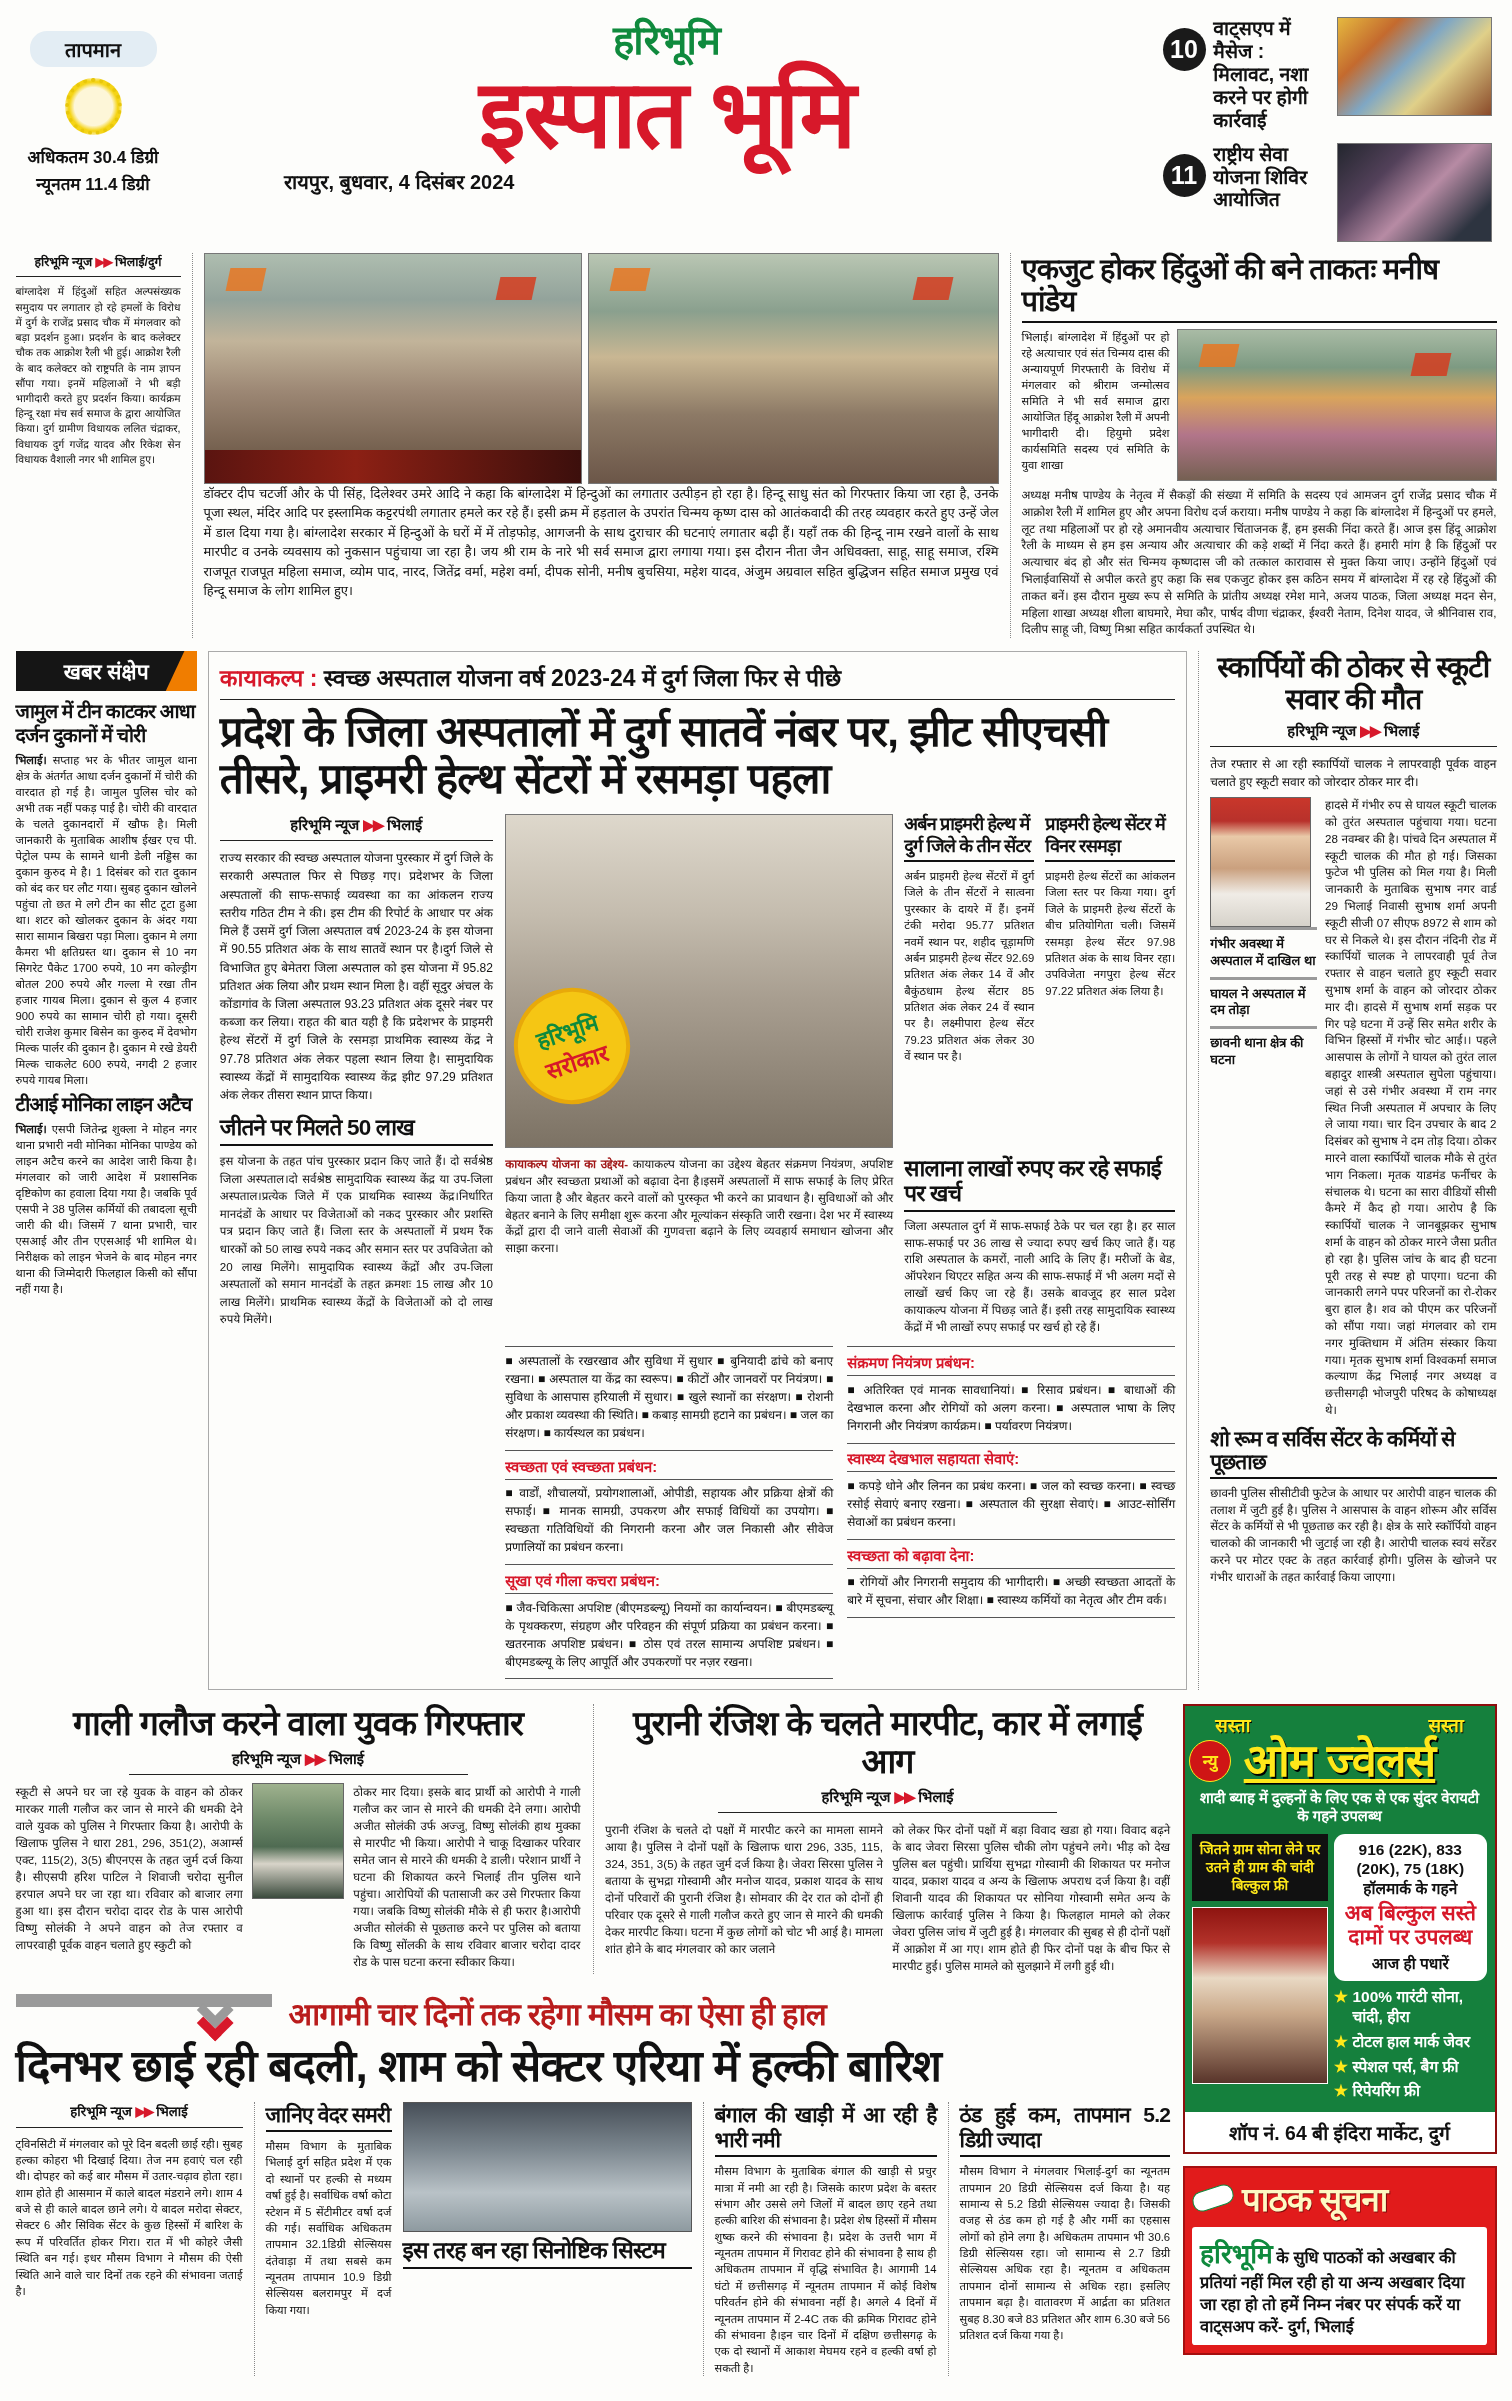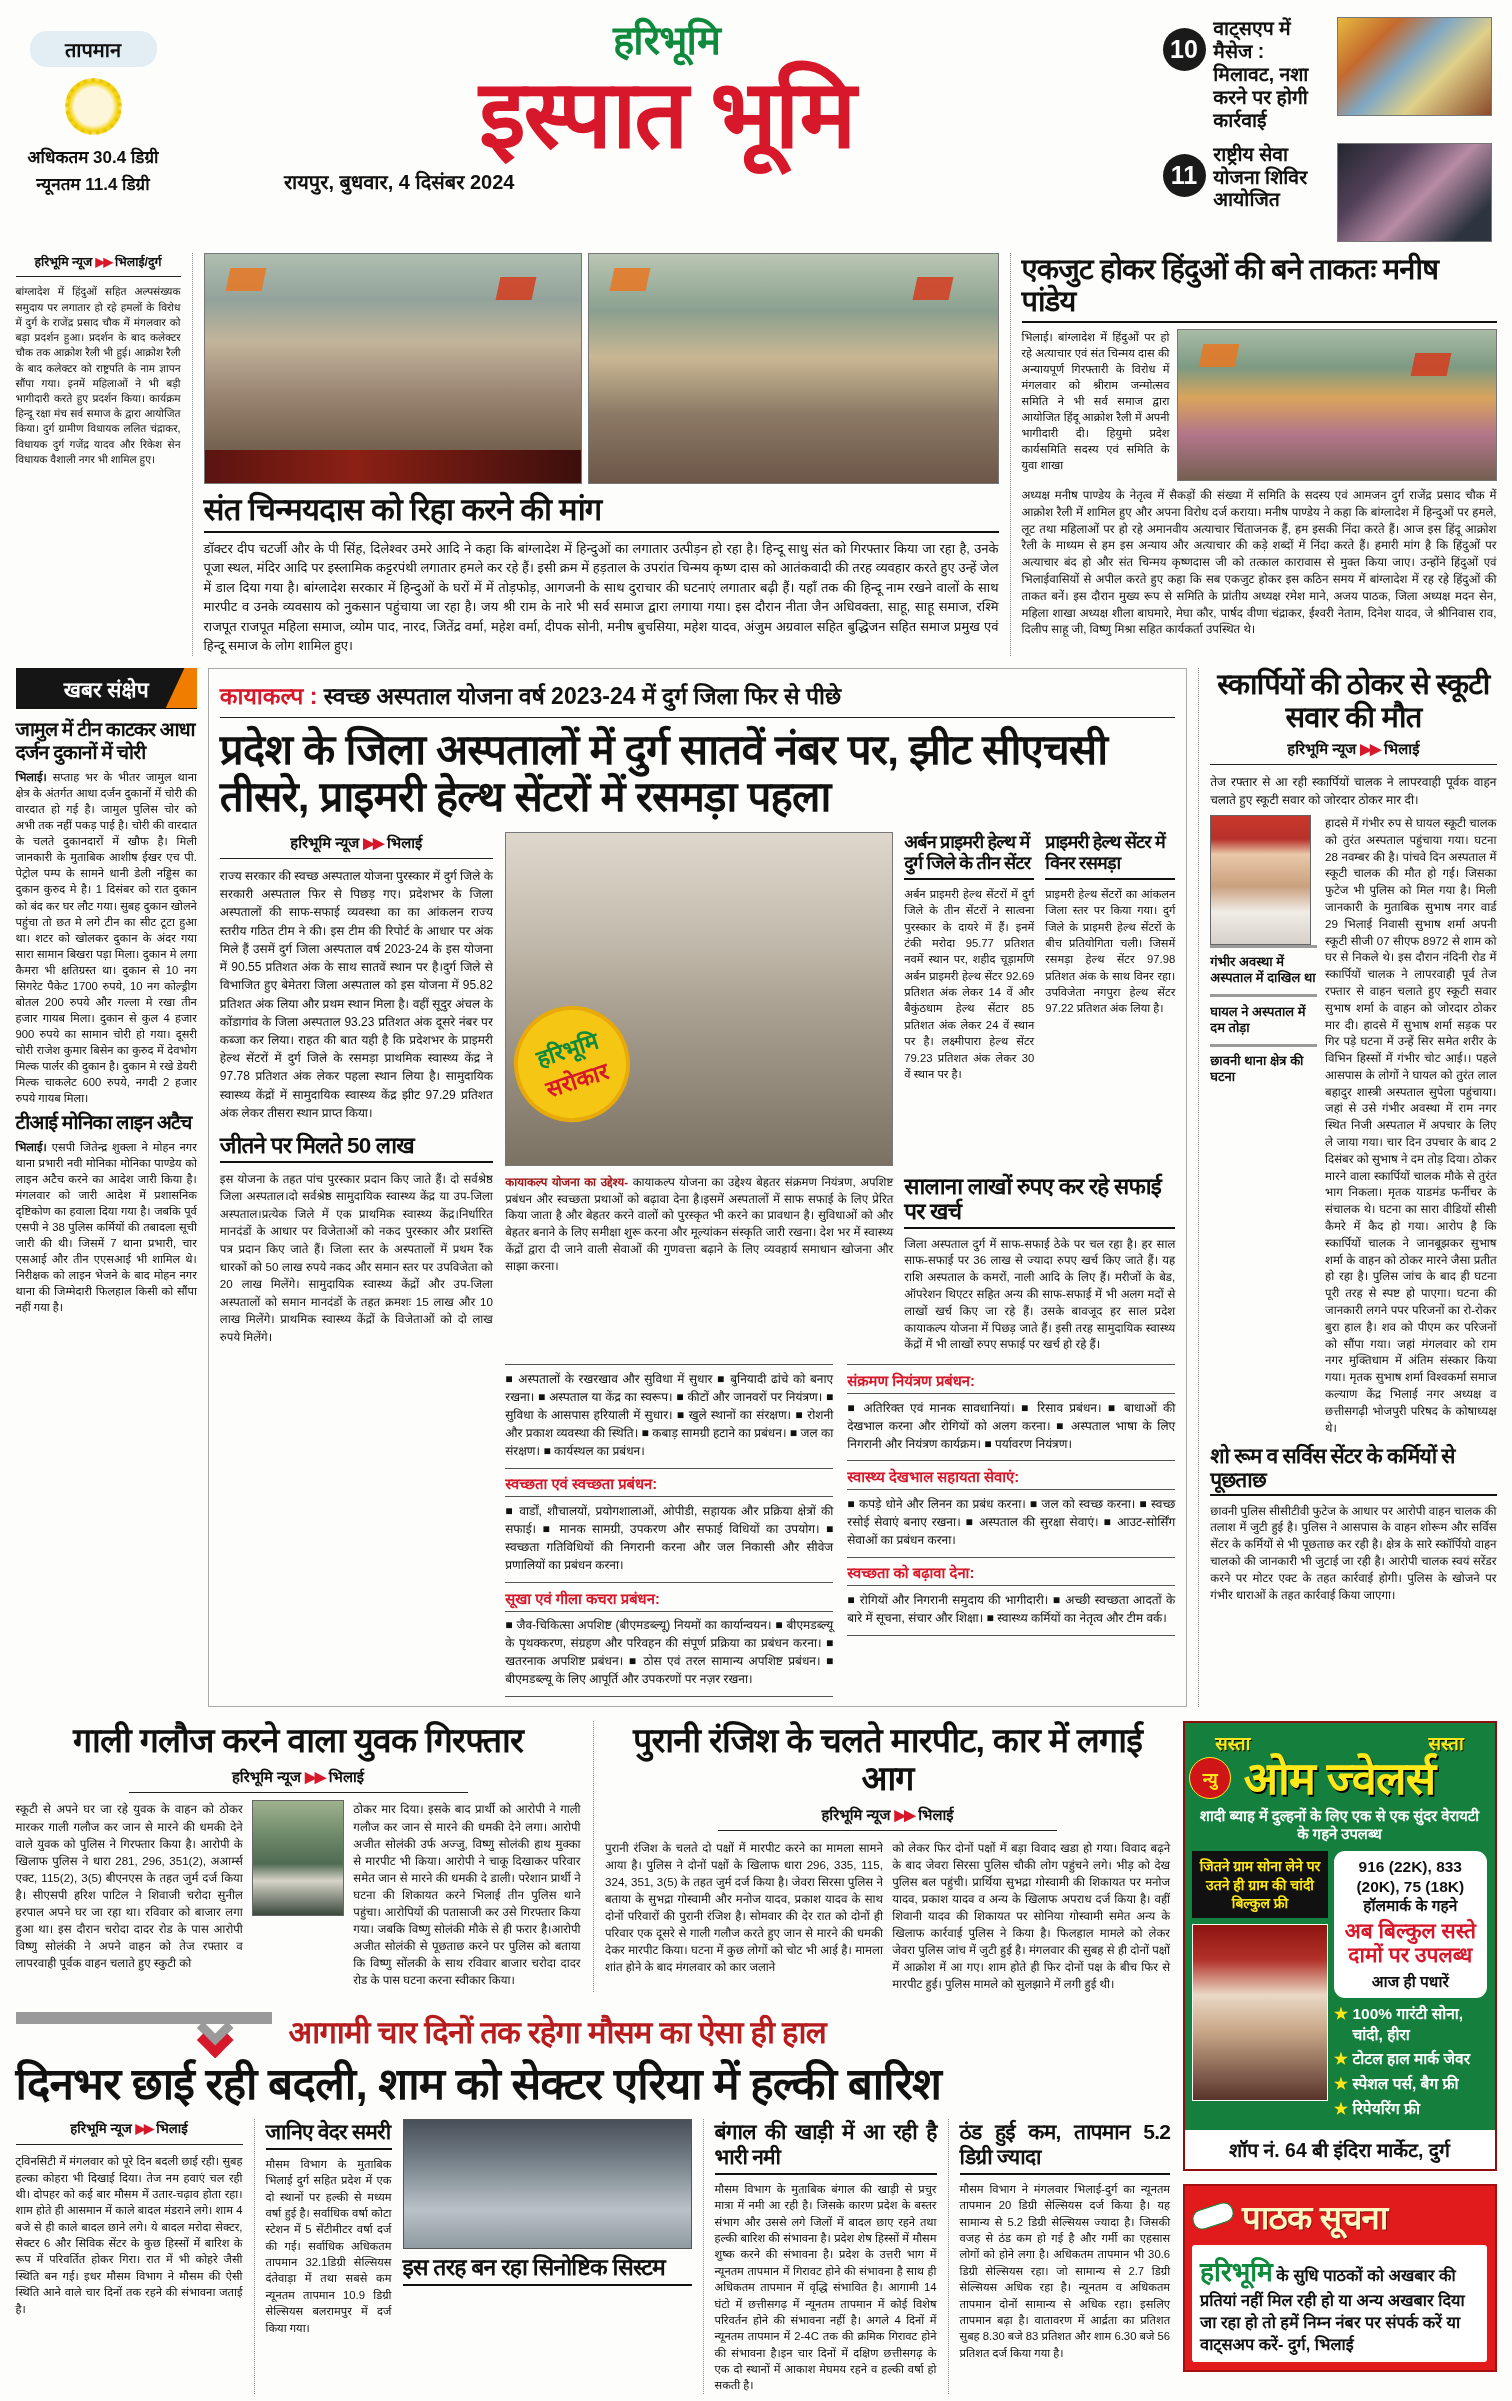--- a/index.html
+++ b/index.html
@@ -144,21 +144,21 @@
   .wx-c4 { width:234px; }
   .wx-c5 { flex:1; }
   .wx-sub-head { font-size:21px; line-height:1.2; }
 
   
   .rail { width:314px; }
   .ad { background:#15803d; border:2.3px solid #8e0e0e; color:#fff; padding:6.2px 7.8px 0 7.8px; position:relative; }
   .ad-sasta-row { display:flex; justify-content:space-between; padding:0 23px; }
   .sasta { color:#ffe81a; font-weight:800; font-size:18.6px; text-shadow:0.8px 0.8px 0 #000; }
   .ad-new { position:absolute; left:4.7px; top:34px; width:42px; height:42px; background:#cf1515; border:1.6px solid #ffe81a; border-radius:50%; color:#ffe81a; font-weight:800; font-size:17px; display:flex; align-items:center; justify-content:center; }
-  .ad-title { text-align:center; color:#ffe81a; font-weight:800; font-size:45px; letter-spacing:-0.8px; text-shadow:1.6px 1.6px 0 #000; line-height:1.05; }
+  .ad-title { text-align:center; color:#ffe81a; font-weight:800; font-size:45px; letter-spacing:-0.8px; text-shadow:1.6px 1.6px 0 #000; line-height:1.05;text-decoration:underline; }
   .ad-tag { text-align:center; font-weight:700; font-size:14.8px; margin:4.7px 0 7.8px 0; line-height:1.25; }
   .ad-mid { display:flex; gap:6.2px; }
   .ad-midL { width:46%; }
   .ad-offer { background:#111; color:#ffe81a; font-weight:700; font-size:14px; padding:6.2px; text-align:center; line-height:1.3; }
   .ph-shop { width:100%; height:177px; background:linear-gradient(to bottom,#8e1410 0,#b3322a 20%,#e9d9c4 40%,#caa98a 60%,#58342a 100%); border:1.6px solid #fff; margin-top:6.2px; }
   .ad-midR { flex:1; }
   .ad-box { background:#fff; color:#111; border-radius:11px; padding:6.2px; text-align:center; }
   .ad-box .b1 { font-weight:800; font-size:15.5px; line-height:1.25; }
   .ad-box .b2 { color:#d7182a; font-weight:800; font-size:21px; line-height:1.15; margin:3.1px 0; }
   .ad-box .b3 { font-weight:800; font-size:15.5px; }
@@ -222,21 +222,20 @@
           <div class="ph ph-protest1">
             <div class="flagbit"></div>
             <div class="flagbit f2"></div>
             <div class="banner"></div>
           </div>
           <div class="ph ph-protest2">
             <div class="flagbit"></div>
             <div class="flagbit f2"></div>
           </div>
         </div>
-        <h2 class="hl sh lead-sub1-head">संत चिन्मयदास को रिहा करने की मांग</h2>
         <p class="body lead-sub1-text">डॉक्टर दीप चटर्जी और के पी सिंह, दिलेश्वर उमरे आदि ने कहा कि बांग्लादेश में हिन्दुओं का लगातार उत्पीड़न हो रहा है। हिन्दू साधु संत को गिरफ्तार किया जा रहा है, उनके पूजा स्थल, मंदिर आदि पर इस्लामिक कट्टरपंथी लगातार हमले कर रहे हैं। इसी क्रम में हड़ताल के उपरांत चिन्मय कृष्ण दास को आतंकवादी की तरह व्यवहार करते हुए उन्हें जेल में डाल दिया गया है। बांग्लादेश सरकार में हिन्दुओं के घरों में में तोड़फोड़, आगजनी के साथ दुराचार की घटनाएं लगातार बढ़ी हैं। यहाँ तक की हिन्दू नाम रखने वालों के साथ मारपीट व उनके व्यवसाय को नुकसान पहुंचाया जा रहा है। जय श्री राम के नारे भी सर्व समाज द्वारा लगाया गया। इस दौरान नीता जैन अधिवक्ता, साहू, साहू समाज, रश्मि राजपूत राजपूत महिला समाज, व्योम पाद, नारद, जितेंद्र वर्मा, महेश वर्मा, दीपक सोनी, मनीष बुचसिया, महेश यादव, अंजुम अग्रवाल सहित बुद्धिजन सहित समाज प्रमुख एवं हिन्दू समाज के लोग शामिल हुए।</p>
       </div>
       <div class="lead-right dotL">
         <h2 class="hl sh lead-sub2-head">एकजुट होकर हिंदुओं की बने ताकतः मनीष पांडेय</h2>
         <div class="lead-minirow">
           <p class="lead-minitext">भिलाई। बांग्लादेश में हिंदुओं पर हो रहे अत्याचार एवं संत चिन्मय दास की अन्यायपूर्ण गिरफ्तारी के विरोध में मंगलवार को श्रीराम जन्मोत्सव समिति ने भी सर्व समाज द्वारा आयोजित हिंदू आक्रोश रैली में अपनी भागीदारी दी। हियुमो प्रदेश कार्यसमिति सदस्य एवं समिति के युवा शाखा</p>
           <div class="ph ph-rally">
             <div class="flagbit"></div>
             <div class="flagbit f2"></div>
           </div>

